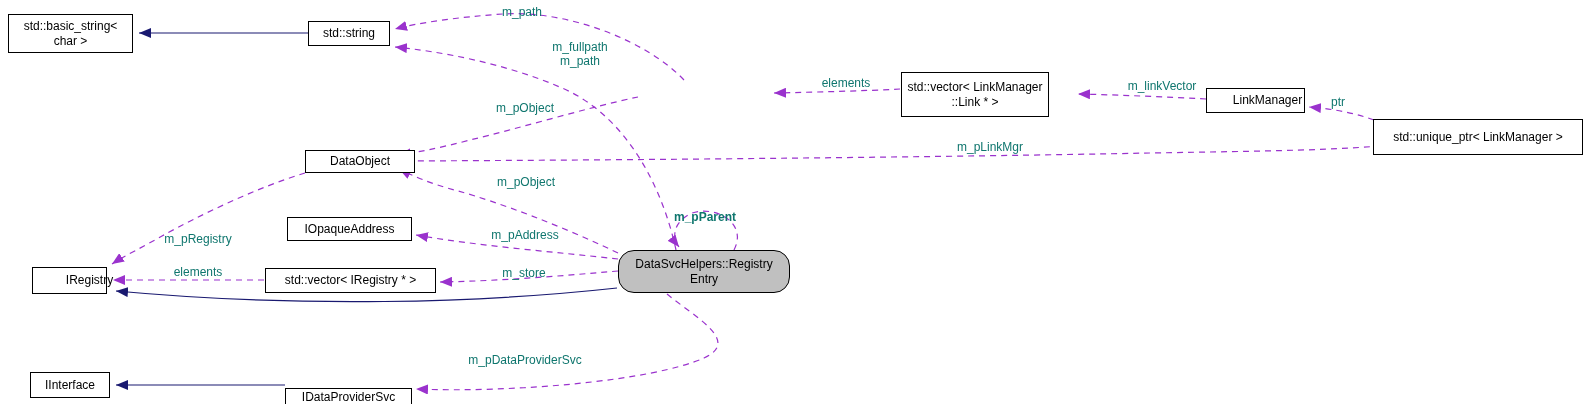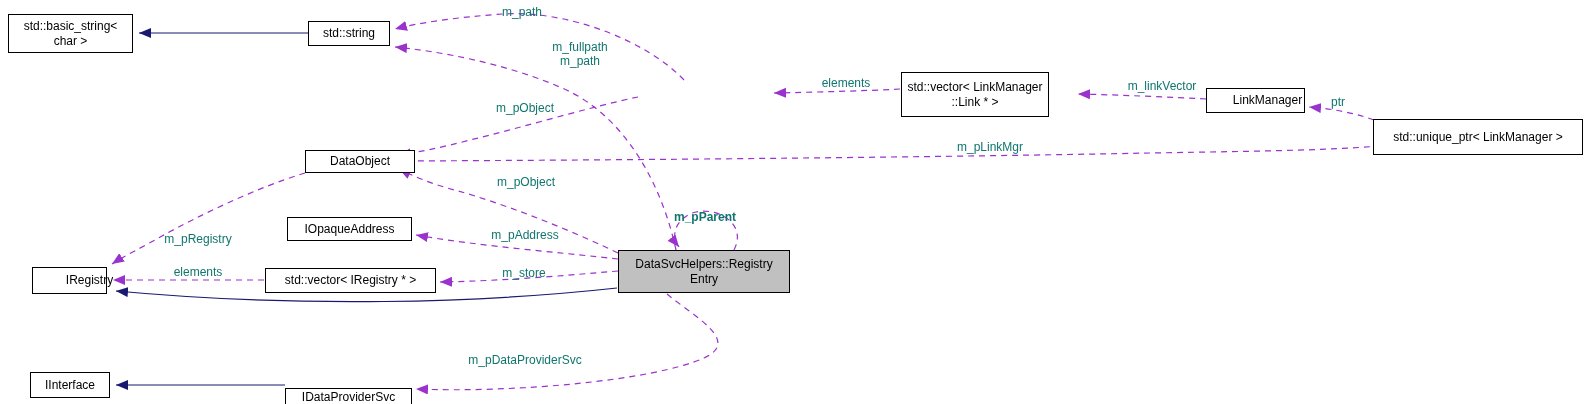--- a/index.html
+++ b/index.html
@@ -72,21 +72,21 @@
 char &gt;</div>
   <div class="node" style="left:308px;top:21px;width:82px;height:25px;">std::string</div>
   <div class="node" style="left:901px;top:72px;width:148px;height:45px;">std::vector&lt; LinkManager
 ::Link * &gt;</div>
   <div class="node" style="left:1206px;top:88px;width:99px;height:25px;padding-left:28px;">LinkManager</div>
   <div class="node" style="left:1373px;top:119px;width:210px;height:36px;">std::unique_ptr&lt; LinkManager &gt;</div>
   <div class="node" style="left:305px;top:150px;width:110px;height:23px;">DataObject</div>
   <div class="node" style="left:287px;top:217px;width:125px;height:24px;">IOpaqueAddress</div>
   <div class="node" style="left:32px;top:267px;width:75px;height:27px;padding-left:44px;">IRegistry</div>
   <div class="node" style="left:265px;top:268px;width:171px;height:25px;">std::vector&lt; IRegistry * &gt;</div>
-  <div class="node hl" style="left:618px;top:250px;width:172px;height:43px;">DataSvcHelpers::Registry
+  <div class="node hl" style="left:618px;top:250px;width:172px;height:43px;border-radius:16px;">DataSvcHelpers::Registry
 Entry</div>
   <div class="node" style="left:30px;top:372px;width:80px;height:26px;">IInterface</div>
   <div class="node" style="left:285px;top:388px;width:127px;height:18px;">IDataProviderSvc</div>
 
   <div class="elabel" style="left:522px;top:12px;">m_path</div>
   <div class="elabel" style="left:533px;top:54px;margin-left:47px;">m_fullpath
 m_path</div>
   <div class="elabel" style="left:525px;top:108px;">m_pObject</div>
   <div class="elabel" style="left:526px;top:182px;">m_pObject</div>
   <div class="elabel" style="left:198px;top:203px;margin-top:36px;">m_pRegistry</div>

